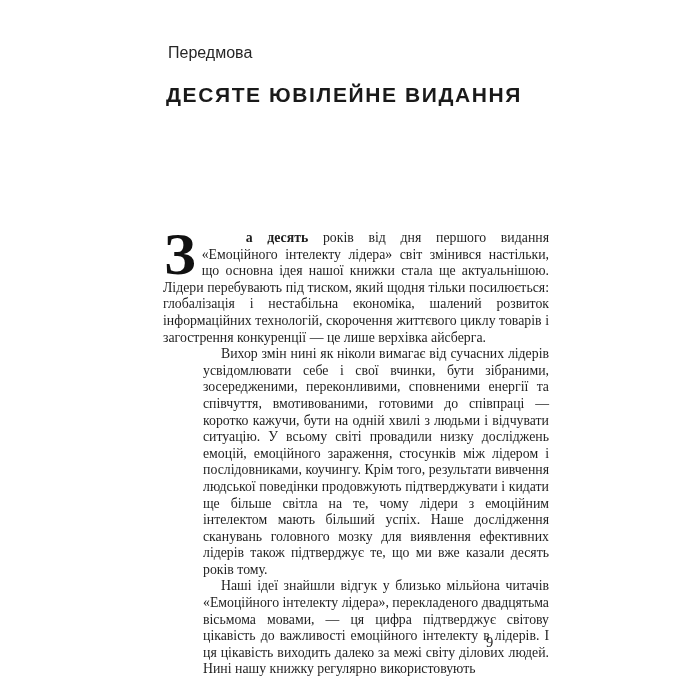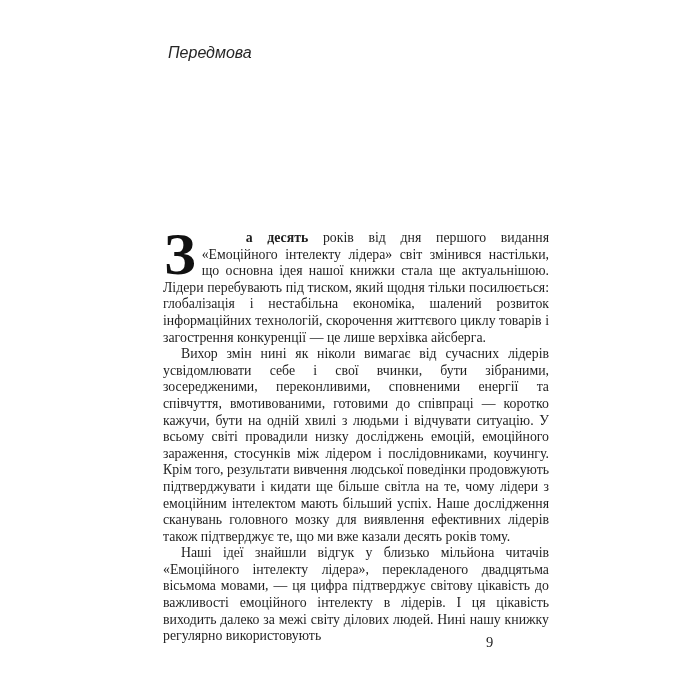--- a/index.html
+++ b/index.html
@@ -13,21 +13,20 @@
     height: 700px;
     background: #ffffff;
     overflow: hidden;
     color: #1d1d1b;
   }
   .kicker {
     position: absolute;
     left: 168px;
     top: 44px;
     font-family: "Liberation Sans", sans-serif;
-    font-style: italic;
     font-size: 16px;
     color: #262626;
     white-space: nowrap;
   }
   .chapter-title {
     position: absolute;
     left: 166px;
     top: 83px;
     font-family: "Liberation Sans", sans-serif;
     font-weight: bold;
@@ -46,20 +45,21 @@
     line-height: 16.6px;
     text-align: justify;
     color: #1e1e1e;
   }
   .body-text p {
     margin: 0;
     padding: 0;
   }
   .body-text p.indented {
     text-indent: 18px;
+    margin-left: 40px;
   }
   .drop-cap {
     float: left;
     font-family: "Liberation Serif", serif;
     font-weight: bold;
     font-size: 60px;
     line-height: 46px;
     padding: 1px 6px 0 1px;
     color: #111111;
   }
@@ -76,20 +76,21 @@
     color: #222222;
   }
 </style>
 </head>
 <body>
 
 <div class="page">
 
   <div class="kicker">Передмова</div>
 
+  <div class="chapter-title">ДЕСЯТЕ ЮВІЛЕЙНЕ ВИДАННЯ</div>
 
   <div class="body-text">
     <p>
       <span class="drop-cap">З</span><span class="lead-bold">а десять</span><span> років від дня першого видання «Емоційного інтелекту лідера» світ змінився настільки, що основна ідея нашої книжки стала ще актуальнішою. Лідери перебувають під тиском, який щодня тільки посилюється: глобалізація і нестабільна економіка, шалений розвиток інформаційних технологій, скорочення життєвого циклу товарів і загострення конкуренції — це лише верхівка айсберга.</span>
     </p>
     <p class="indented">Вихор змін нині як ніколи вимагає від сучасних лідерів усвідомлювати себе і свої вчинки, бути зібраними, зосередженими, переконливими, сповненими енергії та співчуття, вмотивованими, готовими до співпраці — коротко кажучи, бути на одній хвилі з людьми і відчувати ситуацію. У всьому світі провадили низку досліджень емоцій, емоційного зараження, стосунків між лідером і послідовниками, коучингу. Крім того, результати вивчення людської поведінки продовжують підтверджувати і кидати ще більше світла на те, чому лідери з емоційним інтелектом мають більший успіх. Наше дослідження сканувань головного мозку для виявлення ефективних лідерів також підтверджує те, що ми вже казали десять років тому.</p>
     <p class="indented">Наші ідеї знайшли відгук у близько мільйона читачів «Емоційного інтелекту лідера», перекладеного двадцятьма вісьмома мовами, — ця цифра підтверджує світову цікавість до важливості емоційного інтелекту в лідерів. І ця цікавість виходить далеко за межі світу ділових людей. Нині нашу книжку регулярно використовують</p>
   </div>
 
   <div class="page-number">9</div>

